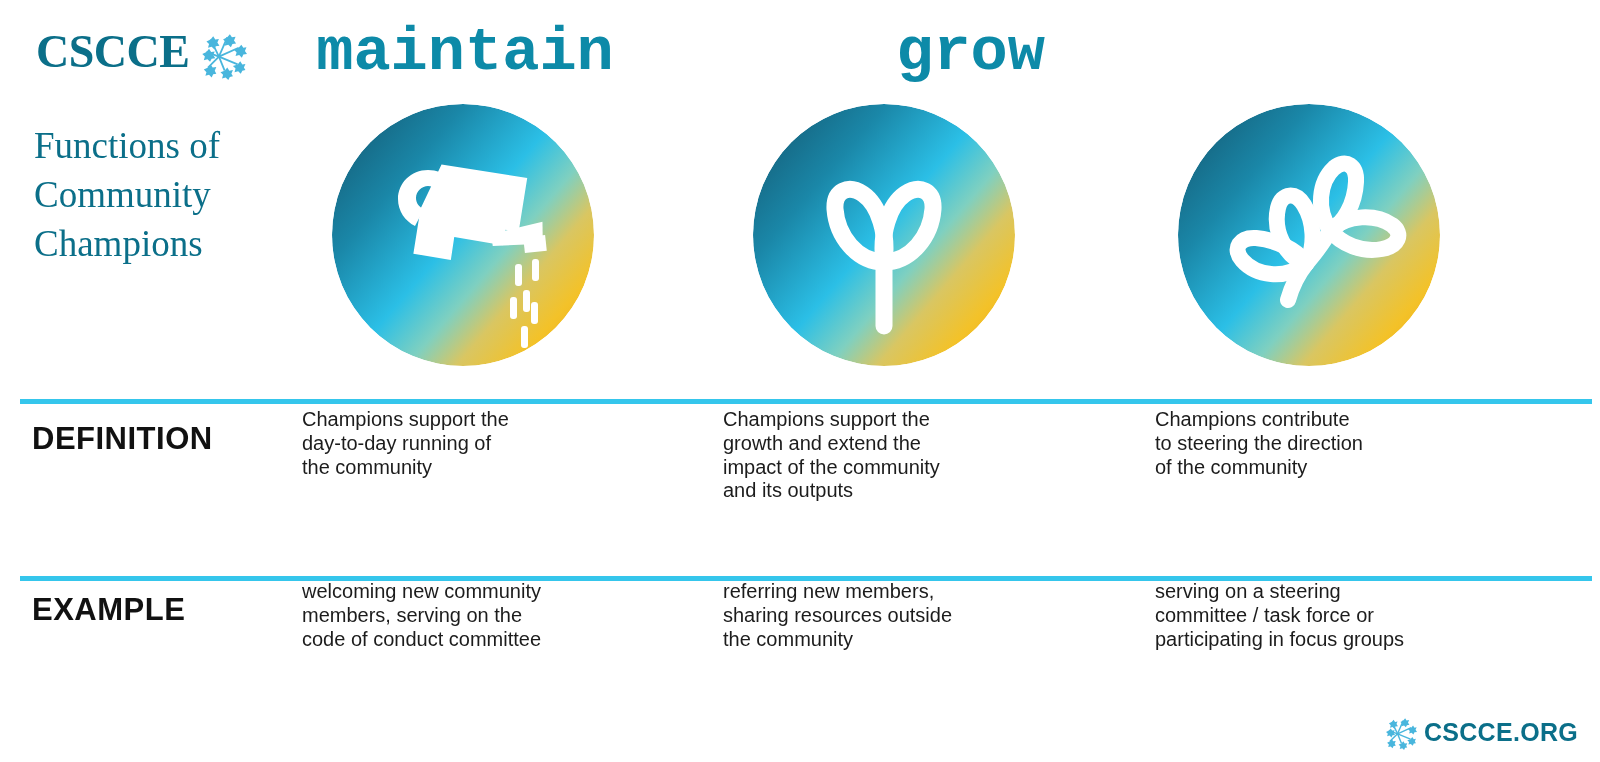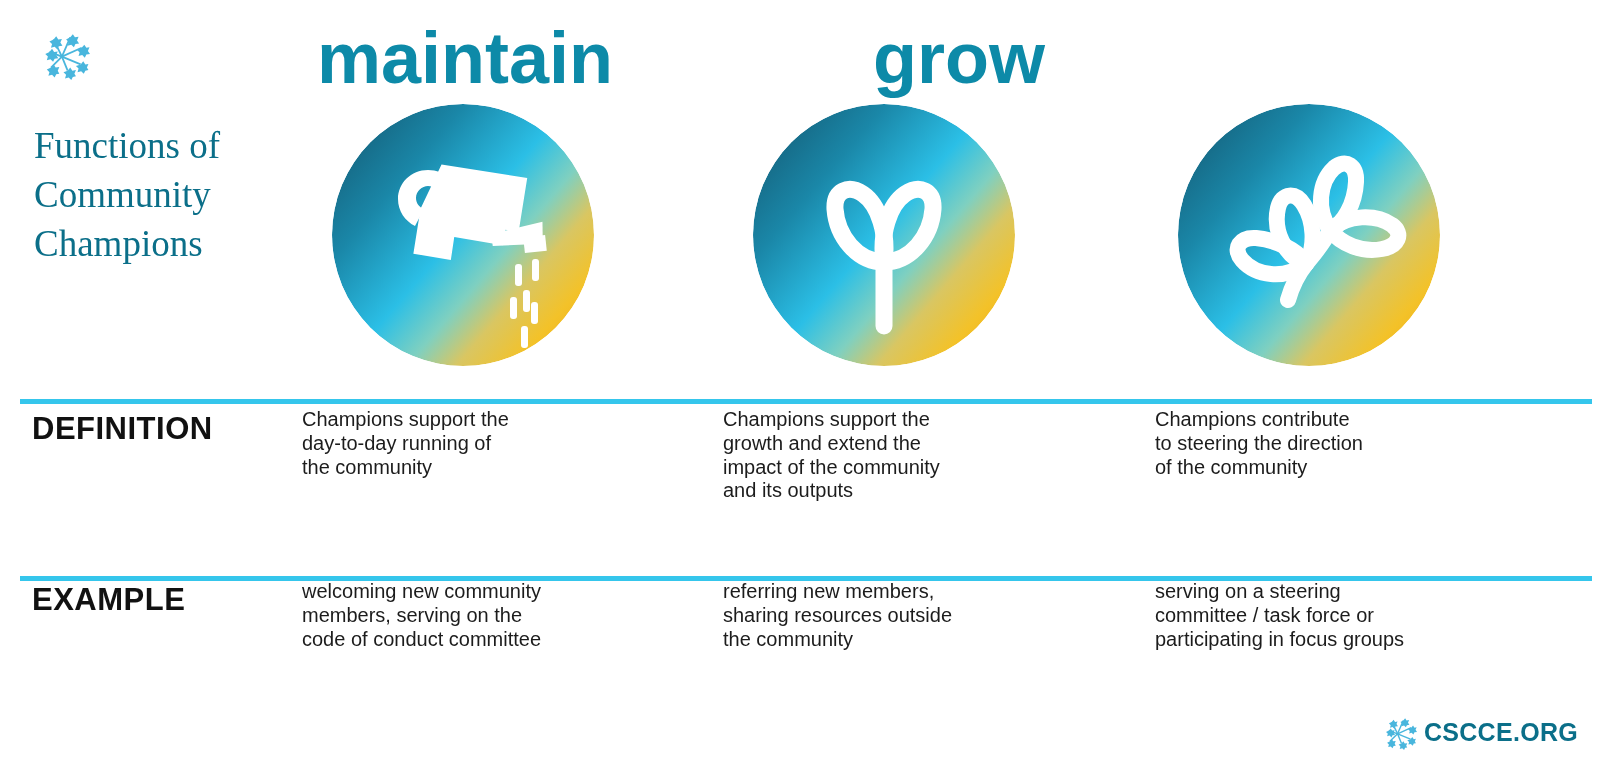--- a/index.html
+++ b/index.html
@@ -57,23 +57,23 @@
     line-height: 1.32;
     color: #0b6f89;
     font-weight: normal;
   }
 
   
   .col-head {
     position: absolute;
     top: 22px;
     text-align: center;
-    font-family: Liberation Sans, sans-serif;
-    font-weight: bold;
-    font-size: 72px;
+    font-family: Liberation Mono, monospace;
+    font-weight: bold;
+    font-size: 62px;
     color: #0d8aa8;
     line-height: 1;
   }
   .col-head.c1 { left: 300px; width: 330px; }
   .col-head.c2 { left: 725px; width: 320px; text-align: right; }
   .col-head.c3 { left: 1150px; width: 320px; }
 
   
   .circle {
     position: absolute;
@@ -102,20 +102,21 @@
   
   .row-label {
     position: absolute;
     left: 32px;
     font-family: "Liberation Sans", sans-serif;
     font-weight: bold;
     font-size: 31px;
     letter-spacing: 0.5px;
     color: #111111;
     white-space: nowrap;
+    margin-top: 10px;
   }
   .row-label.r1 { top: 411px; }
   .row-label.r2 { top: 582px; }
 
   
   .cell {
     position: absolute;
     font-family: "Liberation Sans", sans-serif;
     font-size: 20px;
     line-height: 1.19;
@@ -146,20 +147,21 @@
     color: #0b6f89;
     line-height: 1;
   }
 </style>
 </head>
 <body>
 
 <div class="page">
 
   <div class="brand-logo">
+    <span class="brand-wordmark">CSCCE</span>
     <svg class="brand-net" viewBox="0 0 100 100">
       <g stroke="#49b6dd" stroke-width="3.4" fill="none">
         <line x1="46" y1="55" x2="30" y2="22"></line>
         <line x1="46" y1="55" x2="62" y2="18"></line>
         <line x1="46" y1="55" x2="84" y2="38"></line>
         <line x1="46" y1="55" x2="22" y2="46"></line>
         <line x1="46" y1="55" x2="25" y2="76"></line>
         <line x1="46" y1="55" x2="57" y2="82"></line>
         <line x1="46" y1="55" x2="82" y2="70"></line>
       </g>

